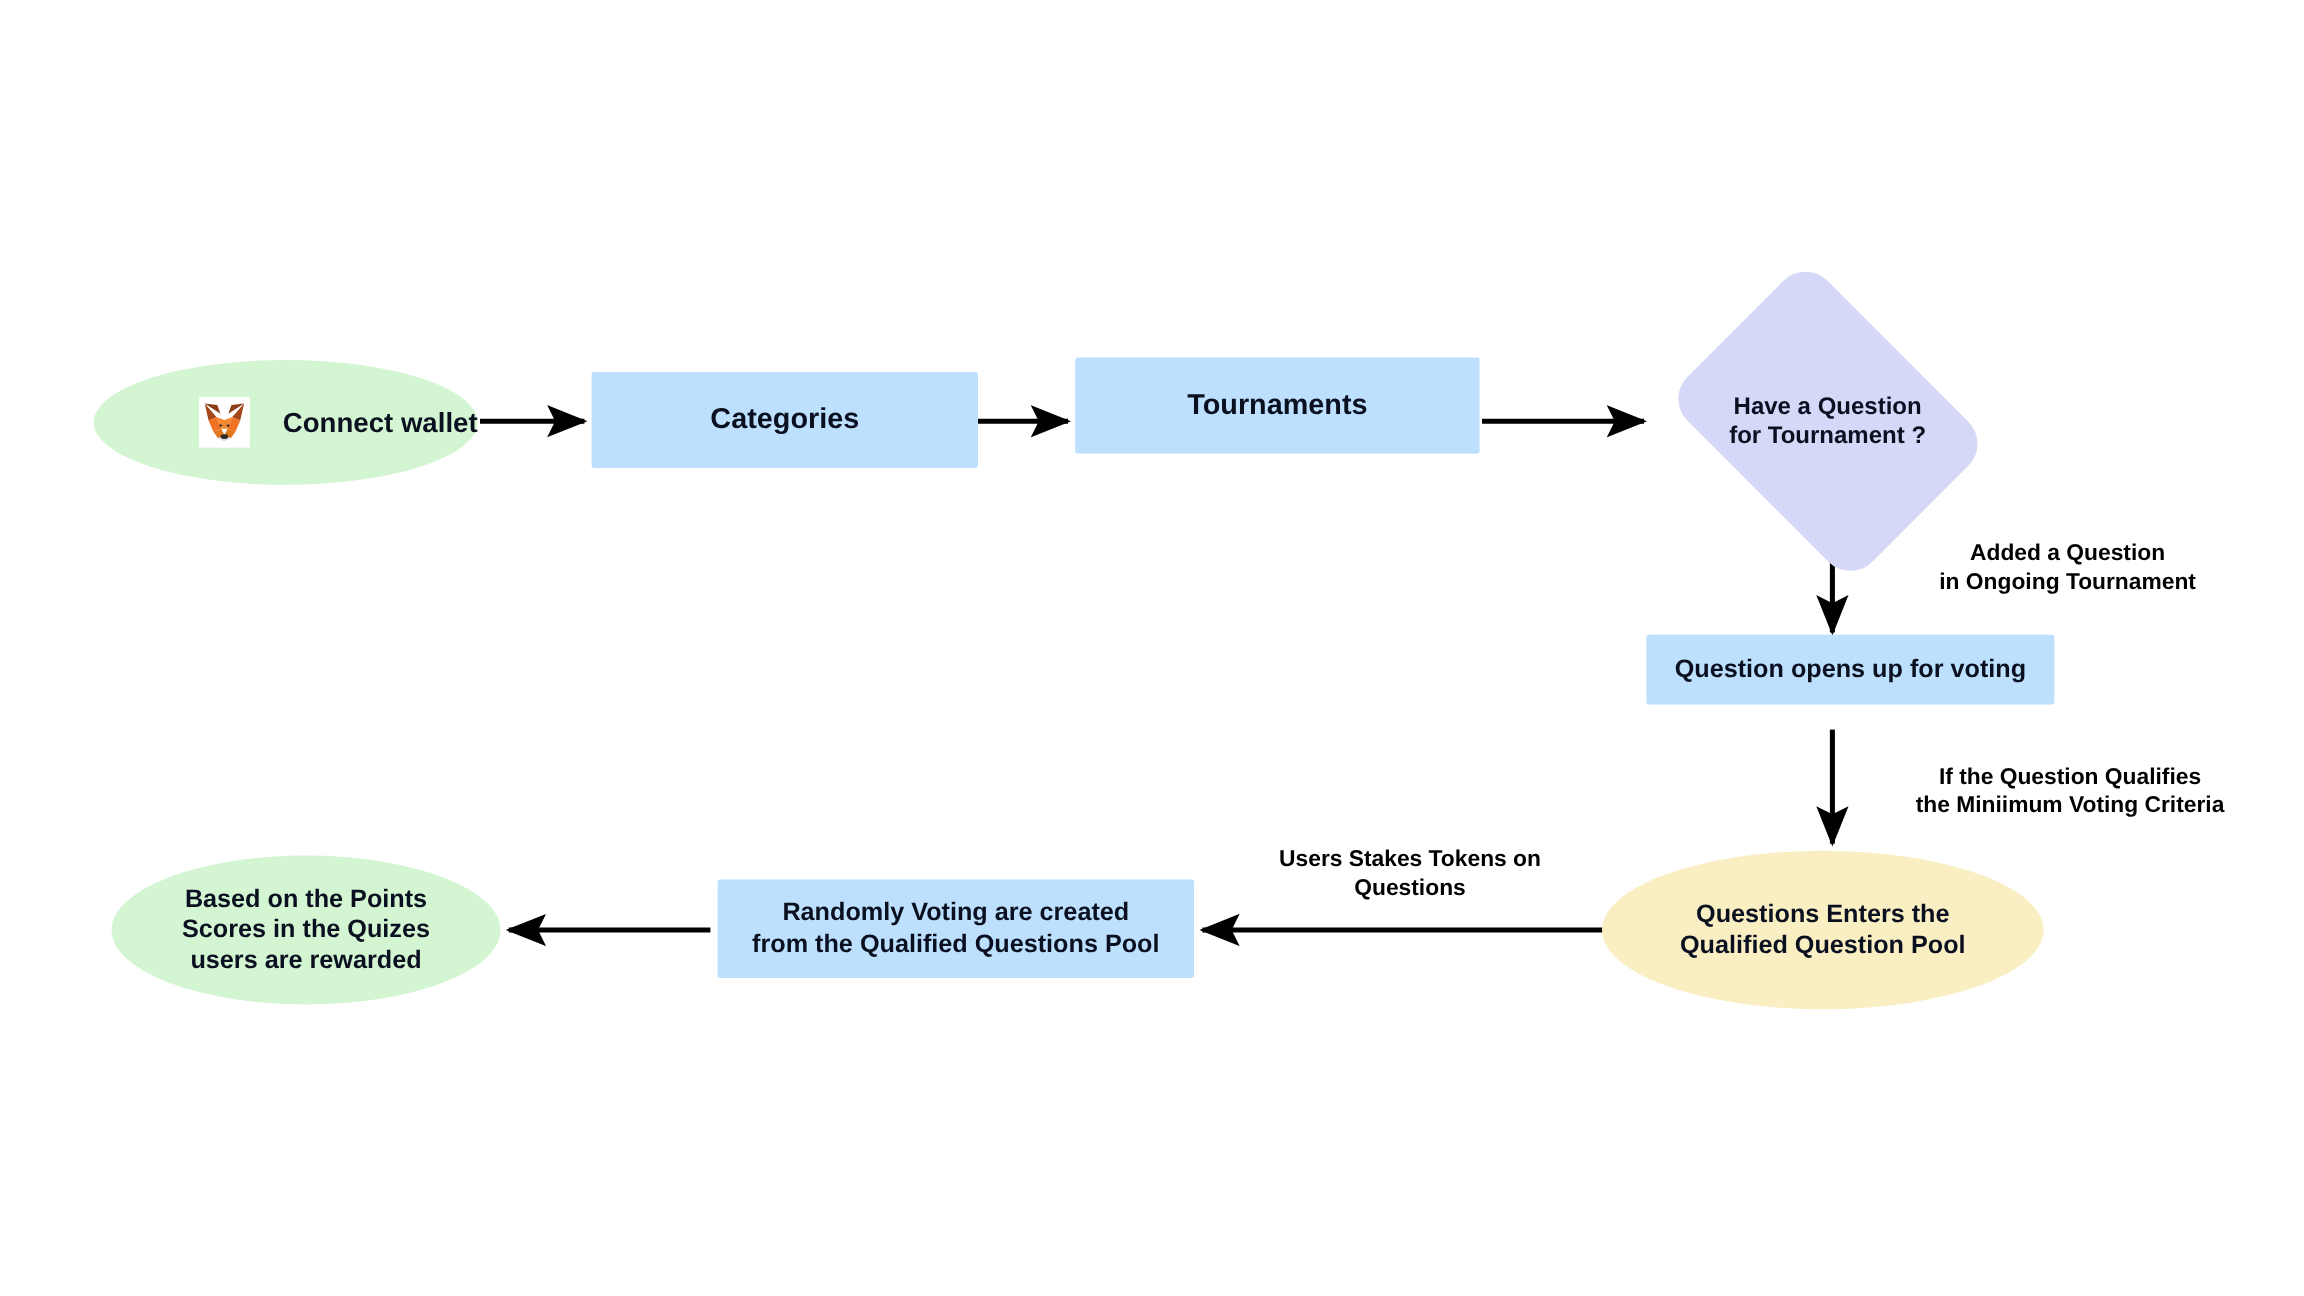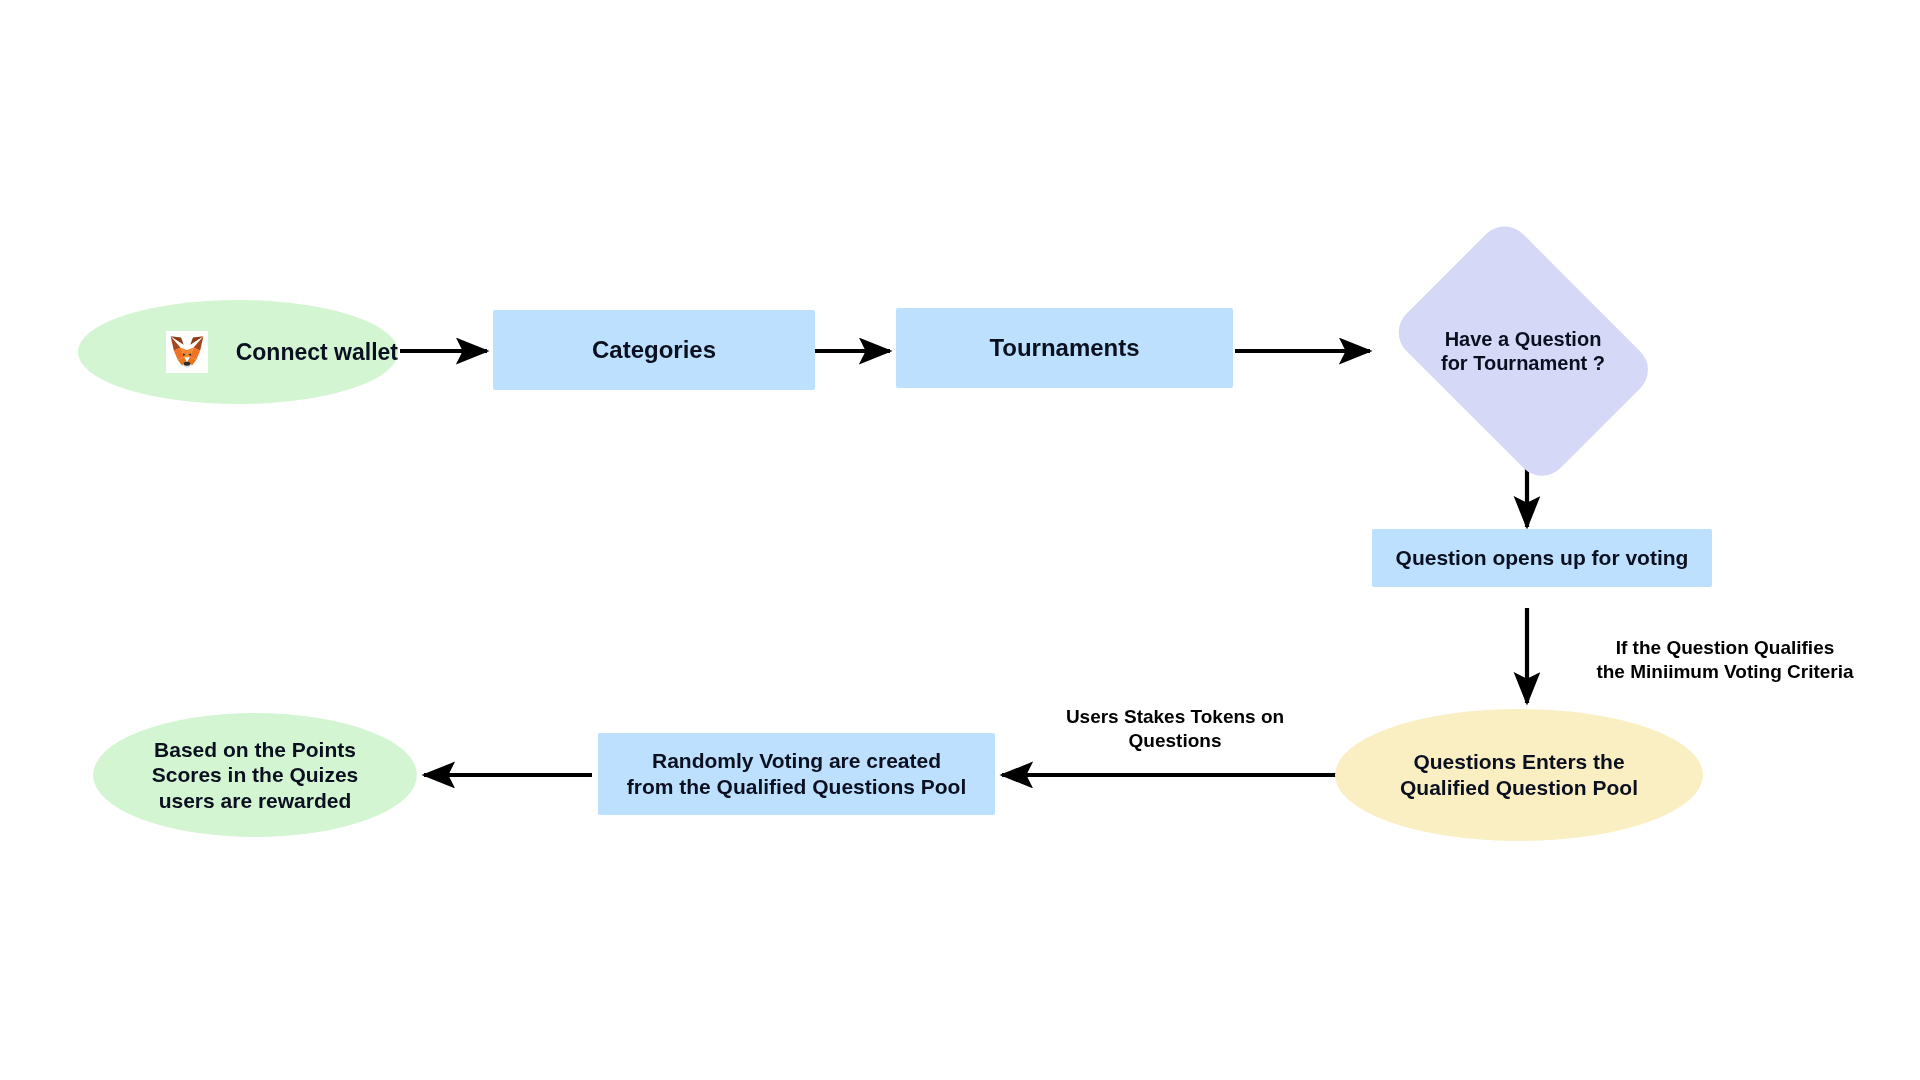--- a/index.html
+++ b/index.html
@@ -139,32 +139,34 @@
         <path d="M38 34 L34 36 L38 38 Z" fill="#2b2b2b"></path>
       </svg>
       <span>Connect wallet</span>
     </div>
   </div>
 
   <div class="node node-rect" style="left:493px; top:310px; width:322px; height:80px; background:#bce0fd; font-size:24px;">
     <span class="node-label">Categories</span>
   </div>
 
-  <div class="node node-rect" style="left:896px; top:308px; width:337px; height:80px; background:#bce0fd; font-size:24px;">
+  <div class="node node-rect" style="left:896px; top:298px; width:337px; height:80px; background:#bce0fd; font-size:24px;">
     <span class="node-label">Tournaments</span>
   </div>
 
   <div class="node node-diamond" style="left:1373px; top:237px; width:300px; height:228px; font-size:20px;justify-content:flex-end;">
     <div class="diamond-shape" style="background:#d6d8f7;"></div>
     <div class="diamond-label">
       <div>Have a Question</div>
       <div>for Tournament ?</div>
     </div>
   </div>
 
+  <div class="edge-label" style="left:1548px; top:450px; width:350px; font-size:19px; text-align:center;">Added a Question
+in Ongoing Tournament</div>
 
   <div class="node node-rect" style="left:1372px; top:529px; width:340px; height:58px; background:#bce0fd; font-size:21px;">
     <span class="node-label">Question opens up for voting</span>
   </div>
 
   <div class="edge-label" style="left:1535px; top:636px; width:380px; font-size:19px; text-align:center;">If the Question Qualifies
 the Miniimum Voting Criteria</div>
 
   <div class="node node-ellipse" style="left:1335px; top:709px; width:368px; height:132px; background:#faefc3; font-size:21px;">
     <div class="node-label">

